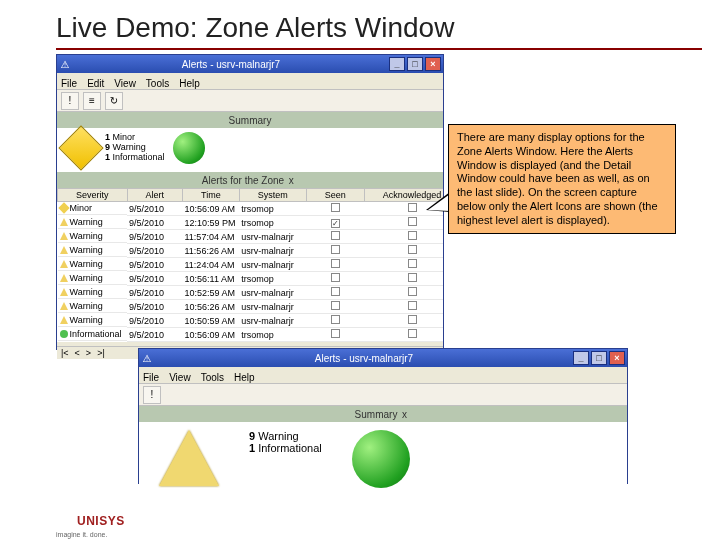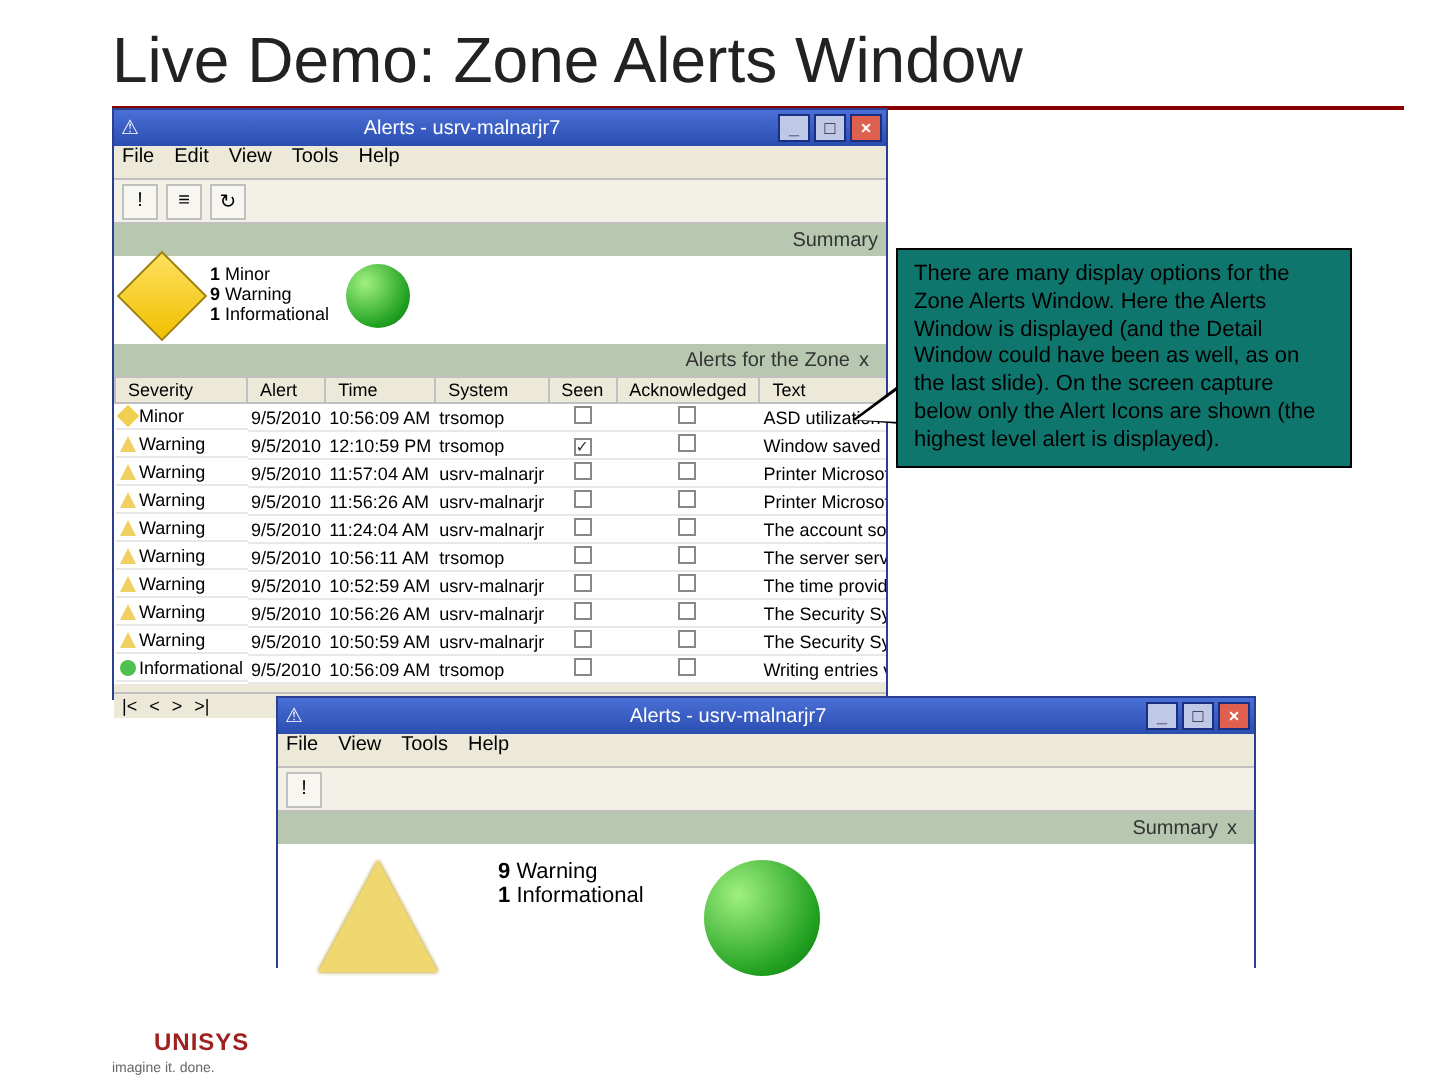--- a/index.html
+++ b/index.html
@@ -1,54 +1,54 @@
 <!DOCTYPE html>
 <html><head>
 <meta charset="utf-8">
 <style>
   * { box-sizing: border-box; margin: 0; padding: 0; font-family: Arial, sans-serif; }
   body { width: 720px; height: 540px; background: #fff; position: relative; overflow: hidden; }
-  .slide-title { font-size: 32px; font-weight: normal; color: #222; padding: 12px 0 4px 56px; }
+  .slide-title { font-size: 28px; font-weight: normal; color: #222; padding: 12px 0 4px 56px; }
   .title-rule { border-top: 2px solid #800; margin: 0 18px 4px 56px; }
   .window { position: absolute; border: 1px solid #2a3f8f; background: #ece9d8; }
   .win1 { left: 56px; top: 54px; width: 388px; height: 296px; }
   .win2 { left: 138px; top: 348px; width: 490px; height: 136px; }
   .titlebar { height: 18px; background: linear-gradient(#4a6fd6, #2a4db0); color: #fff; display: flex; align-items: center; font-size: 10px; padding: 0 2px; }
   .titlebar .alert-ico { width: 12px; height: 12px; margin-right: 4px; display: inline-flex; align-items: center; justify-content: center; }
   .titlebar .title-text { flex: 1; text-align: center; }
   .titlebar .winbtn { width: 16px; height: 14px; margin-left: 2px; background: #c0c8e8; border: 1px solid #1a2f7f; display: inline-flex; align-items: center; justify-content: center; font-size: 9px; font-weight: bold; color: #222; cursor: pointer; }
   .titlebar .winbtn.close { background: #e06050; color: #fff; }
-  .menubar { height: 17px; background: #ece9d8; border-bottom: 1px solid #c0c0c0; display: flex; align-items: flex-start; font-size: 10px; padding-left: 4px; gap: 10px; }
+  .menubar { height: 17px; background: #ece9d8; border-bottom: 1px solid #c0c0c0; display: flex; align-items: flex-end; font-size: 10px; padding-left: 4px; gap: 10px; }
   .menubar span { cursor: pointer; }
   .toolbar { height: 22px; background: #f3f0e7; border-bottom: 1px solid #c0c0c0; display: flex; align-items: center; padding-left: 4px; gap: 4px; }
   .tbtn { width: 18px; height: 18px; border: 1px solid #c0c0c0; background: #f8f6f0; cursor: pointer; display: inline-flex; align-items: center; justify-content: center; font-size: 10px; }
-  .panelhdr { height: 16px; background: #b8c8b0; color: #333; font-size: 10px; padding: 1px 4px; display: flex; align-items: center; justify-content: flex-end; }
+  .panelhdr { height: 16px; background: #b8c8b0; color: #333; font-size: 10px; padding: 1px 4px; display: flex; align-items: center; justify-content: center; }
   .panelhdr .xb { width: 14px; cursor: pointer; text-align: center; }
   .summary-body { background: #fff; display: flex; align-items: flex-start; gap: 8px; padding: 4px 8px; }
   .summary-body.small { height: 44px; }
   .summary-body.big { height: 78px; padding: 8px 20px; gap: 30px; }
   .diamond { width: 32px; height: 32px; transform: rotate(45deg); background: linear-gradient(135deg,#ffe060,#f0c000); border: 1px solid #a08000; }
   .triangle { width: 0; height: 0; border-left: 30px solid transparent; border-right: 30px solid transparent; border-bottom: 56px solid #f0d870; filter: drop-shadow(0 0 1px #a08000); }
   .greenball { border-radius: 50%; background: radial-gradient(circle at 30% 30%, #a0f080, #20a020 70%, #107010); }
   .gb-sm { width: 32px; height: 32px; }
   .gb-lg { width: 58px; height: 58px; }
   .legend { display: flex; flex-direction: column; font-size: 9px; gap: 0; }
   .legend b { font-weight: bold; }
   .alerts-table { font-size: 9px; width: 100%; border-collapse: collapse; background: #fff; }
-  .alerts-table th { background: #ece9d8; border: 1px solid #c0c0c0; padding: 1px 6px; font-weight: normal; text-align: left; white-space: nowrap; }
+  .alerts-table th { background: #ece9d8; border: 1px solid #c0c0c0; padding: 1px 18px; font-weight: normal; text-align: left; white-space: nowrap; }
   .alerts-table td { border-bottom: 1px solid #e8e8e8; padding: 1px 2px; white-space: nowrap; overflow: hidden; }
   .alerts-table td.sev { display: flex; align-items: center; gap: 2px; }
   .sev-ico { width: 8px; height: 8px; display: inline-block; }
   .sev-major { background: #f0c000; transform: rotate(45deg); }
   .sev-minor { background: #f0d050; transform: rotate(45deg); }
   .sev-warning { width: 0; height: 0; border-left: 4px solid transparent; border-right: 4px solid transparent; border-bottom: 8px solid #f0d060; }
   .sev-info { background: #50c050; border-radius: 50%; }
   .cb { width: 9px; height: 9px; border: 1px solid #888; display: inline-block; background: #fff; margin: 0 auto; cursor: pointer; }
   .cb.ck::after { content: "✓"; font-size: 8px; line-height: 8px; color: #333; display: block; }
-  .callout { position: absolute; left: 448px; top: 124px; width: 228px; background: #0f766e; border: 1px solid #000; padding: 6px 8px; font-size: 11px; line-height: 1.25; }
+  .callout { position: absolute; left: 448px; top: 124px; width: 228px; background: #fdba74; border: 1px solid #000; padding: 6px 8px; font-size: 11px; line-height: 1.25; }
   .callout-tail { position: absolute; left: 426px; top: 192px; width: 0; height: 0; border-top: 18px solid transparent; border-bottom: 2px solid transparent; border-right: 24px solid #000; }
   .callout-tail::after { content: ""; position: absolute; left: 2px; top: -16px; width: 0; height: 0; border-top: 16px solid transparent; border-bottom: 1px solid transparent; border-right: 22px solid #fff; }
   .footer-logo { position: absolute; left: 56px; bottom: 12px; font-size: 12px; font-weight: bold; color: #a02020; letter-spacing: 0.5px; margin-left: 21px; }
   .footer-tag { position: absolute; left: 56px; bottom: 2px; font-size: 7px; color: #666; }
   .table-wrap { height: 158px; overflow: hidden; }
   .arrows { display: flex; align-items: center; font-size: 9px; padding: 1px 4px; gap: 6px; background: #ece9d8; border-top: 1px solid #c0c0c0; }
   .arrows span { cursor: pointer; }
 </style>
 </head>
 <body>

